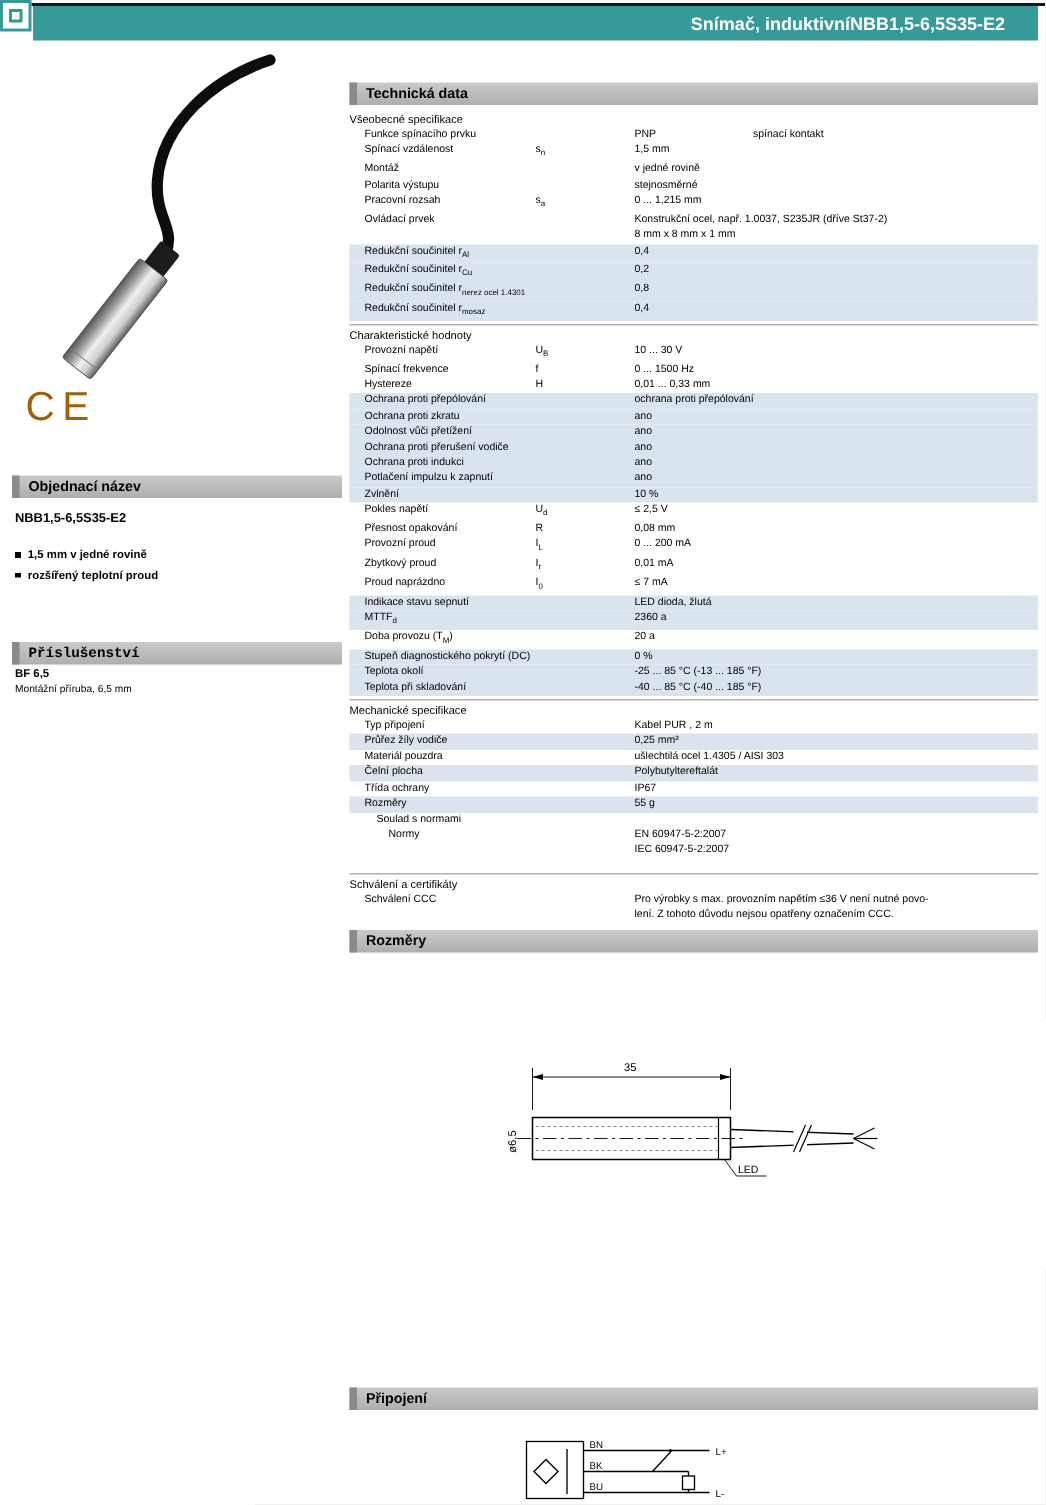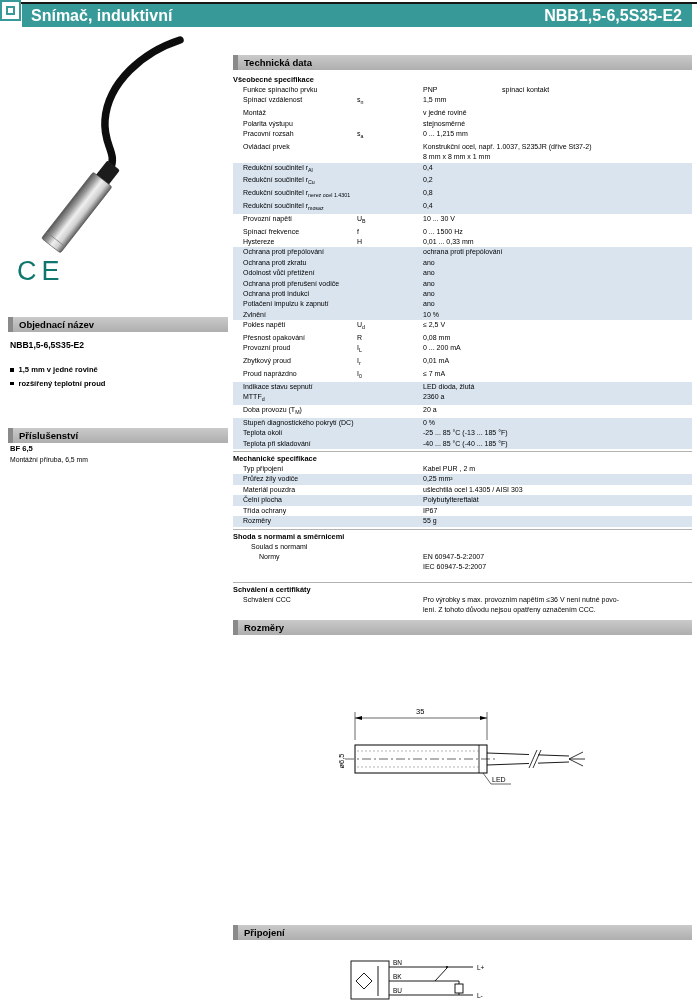--- a/index.html
+++ b/index.html
@@ -10,48 +10,48 @@
   }
   .topline { position:absolute; top:2px; left:0; width:100%; height:2px; background:#161616; }
   .type-icon {
     position:absolute; top:0; left:0; width:21px; height:21px; box-sizing:border-box;
     background:#fff; border:2px solid #379a99; z-index:3;
     display:flex; align-items:center; justify-content:center;
   }
   .type-icon .inner { width:9px; height:9px; border:2px solid #379a99; box-sizing:border-box; }
   .header-bar {
     position:absolute; left:22px; right:5px; top:4px; height:23px; background:#379a99;
-    color:#fff; font-weight:bold; font-size:16px;
-    display:flex; align-items:center; justify-content:space-between;
-    padding:0 10px 0 9px; box-sizing:border-box; z-index:2;
+    color:#fff; font-weight:bold; font-size:12px;
+    display:flex; align-items:center; justify-content:flex-end;
+    padding:0 22px 0 9px; box-sizing:border-box; z-index:2;
   }
   .gray-bar {
     height:15px; background:linear-gradient(#cacaca,#aeaeae);
     display:flex; align-items:center; font-weight:bold; font-size:9.5px;
     position:absolute; padding-left:11px; box-sizing:border-box;
   }
   .gray-bar .tab { position:absolute; left:0; top:0; bottom:0; width:5px; background:#8a8a8a; }
 
   
   #product-img { position:absolute; left:8px; top:30px; }
-  #ce-mark { position:absolute; left:17px; top:256px; font-size:27px; letter-spacing:5px; color:#0f766e; }
+  #ce-mark { position:absolute; left:17px; top:256px; font-size:27px; letter-spacing:5px; color:#a16207; }
   #order-bar { left:8px; top:317px; width:220px; }
   #order-product { position:absolute; left:10px; top:340px; font-size:8.6px; font-weight:bold; }
   #bullets { position:absolute; left:10px; top:363px; width:216px; }
   .bullet { display:flex; font-size:7.6px; font-weight:bold; line-height:13.5px; }
   .bullet .sq { width:3.5px; height:3.5px; background:#000; flex:none; margin:5px 5px 0 0; }
-  #acc-bar { left:8px; top:428px; width:220px; }
+  #acc-bar { left:8px; top:428px; width:220px;font-family:Liberation Mono, monospace; }
   #acc-items { position:absolute; left:10px; top:444px; }
   .acc-name { font-size:7.6px; font-weight:bold; line-height:10.5px; }
   .acc-desc { font-size:6.8px; line-height:9px; }
 
   
   #tech-bar { left:233px; top:55px; width:459px; }
   #tech-table { position:absolute; left:233px; top:73px; width:459px; }
-  .tsect { font-size:7.4px; font-weight:bold; line-height:11px; border-top:1px solid #b2b2b2; margin-top:2px; padding-top:1px; }
+  .tsect { font-size:7.4px; font-weight:normal; line-height:11px; border-top:1px solid #b2b2b2; margin-top:2px; padding-top:1px; }
   .tsect.first { border-top:none; margin-top:0; }
   .tsect.gap { margin-top:9px; }
   .trow { display:grid; grid-template-columns:124px 66px 1fr; font-size:7px; line-height:10.4px; }
   .trow.shaded { background:#d9e4ef; }
   .cell.lbl { white-space:nowrap; }
   .cell.val .v1 { display:inline-block; min-width:79px; }
   sub { font-size:5.3px; }
 
   #dims-bar { left:233px; top:620px; width:459px; }
   #dims-svg { position:absolute; left:233px; top:640px; }
@@ -172,20 +172,21 @@
       <div class="trow shaded">
         <div class="cell lbl" style="padding-left: 10px;"><span>Redukční součinitel r</span><sub>nerez ocel 1.4301</sub></div>
         <div class="cell sym"></div>
         <div class="cell val">0,8</div>
       </div>
       <div class="trow shaded">
         <div class="cell lbl" style="padding-left: 10px;"><span>Redukční součinitel r</span><sub>mosaz</sub></div>
         <div class="cell sym"></div>
         <div class="cell val">0,4</div>
       </div>
+      <div class="tsect">Charakteristické hodnoty</div>
       <div class="trow">
         <div class="cell lbl" style="padding-left: 10px;"><span>Provozní napětí</span></div>
         <div class="cell sym"><span>U</span><sub>B</sub></div>
         <div class="cell val">10 ... 30 V</div>
       </div>
       <div class="trow">
         <div class="cell lbl" style="padding-left: 10px;"><span>Spínací frekvence</span></div>
         <div class="cell sym"><span>f</span></div>
         <div class="cell val">0 ... 1500 Hz</div>
       </div>
@@ -308,21 +309,20 @@
       <div class="trow">
         <div class="cell lbl" style="padding-left: 10px;"><span>Třída ochrany</span></div>
         <div class="cell sym"></div>
         <div class="cell val">IP67</div>
       </div>
       <div class="trow shaded">
         <div class="cell lbl" style="padding-left: 10px;"><span>Rozměry</span></div>
         <div class="cell sym"></div>
         <div class="cell val">55 g</div>
       </div>
-      <div class="tsect">Shoda s normami a směrnicemi</div>
       <div class="trow">
         <div class="cell lbl" style="padding-left: 18px;"><span>Soulad s normami</span></div>
         <div class="cell sym"></div>
         <div class="cell val"></div>
       </div>
       <div class="trow">
         <div class="cell lbl" style="padding-left: 26px;"><span>Normy</span></div>
         <div class="cell sym"></div>
         <div class="cell val">
           <div>EN 60947-5-2:2007</div>

